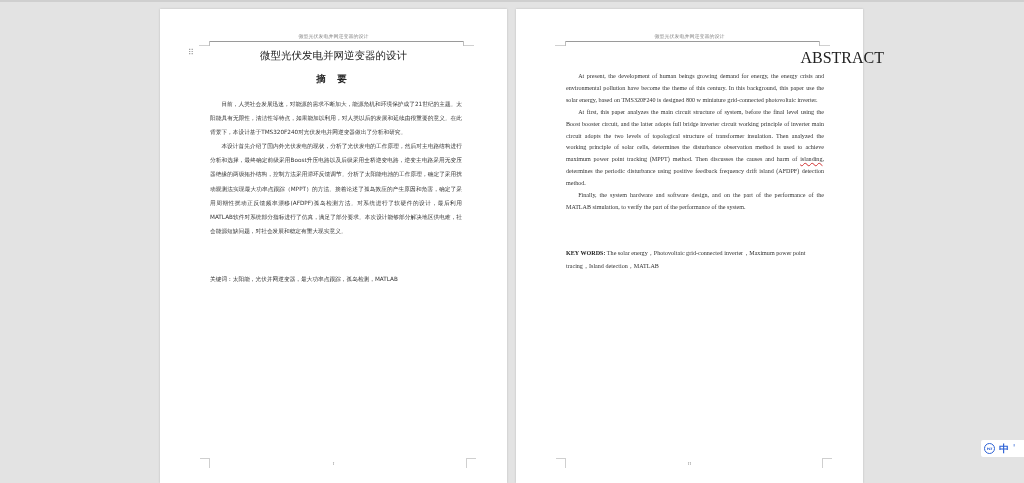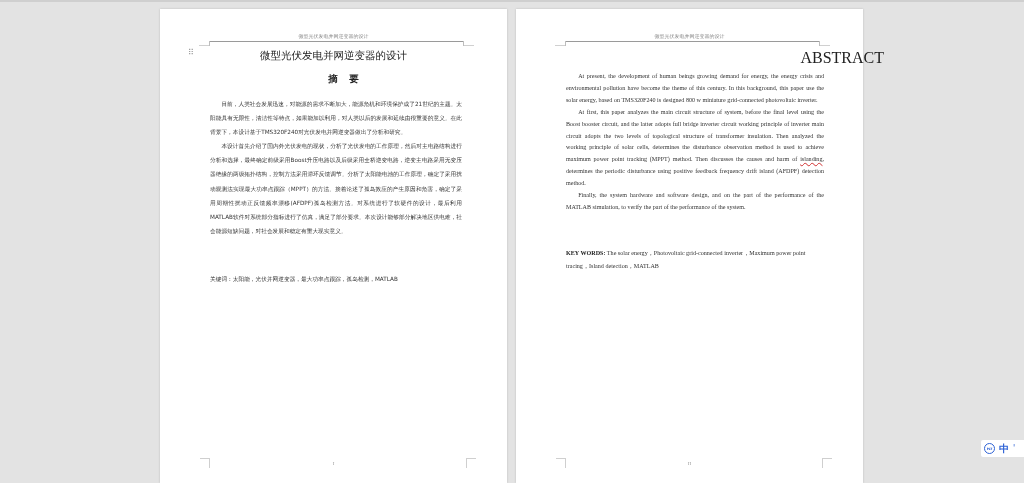--- a/index.html
+++ b/index.html
@@ -46,21 +46,21 @@
     position: absolute; left: 28px; top: 42px; width: 8px; height: 10px;
     font-size: 8px; line-height: 4px; color: #9a9a9a; letter-spacing: 1px;
     font-family: "DejaVu Sans", sans-serif;
   }
 
   .doc-title {
     position: absolute; left: 0; top: 40px; width: 100%; text-align: center;
     font-size: 10.5px; color: #222; font-family: "DejaVu Sans", sans-serif;
   }
   .abs-heading {
-    position: absolute; left: 12px; top: 64px; width: 100%; text-align: center;
+    position: absolute; left: 0; top: 64px; width: 100%; text-align: center;
     font-size: 9.5px; color: #222; font-weight: bold; letter-spacing: 4px;
     font-family: "DejaVu Sans", sans-serif;
   }
   .abs-heading-en {
     position: absolute; left: 0; top: 40px; width: 100%; text-align: right;
     font-size: 16px; color: #222; font-family: "Liberation Serif", serif; margin-left: 21px;
   }
 
   .body-cn {
     position: absolute; left: 50px; top: 88px; width: 252px;

